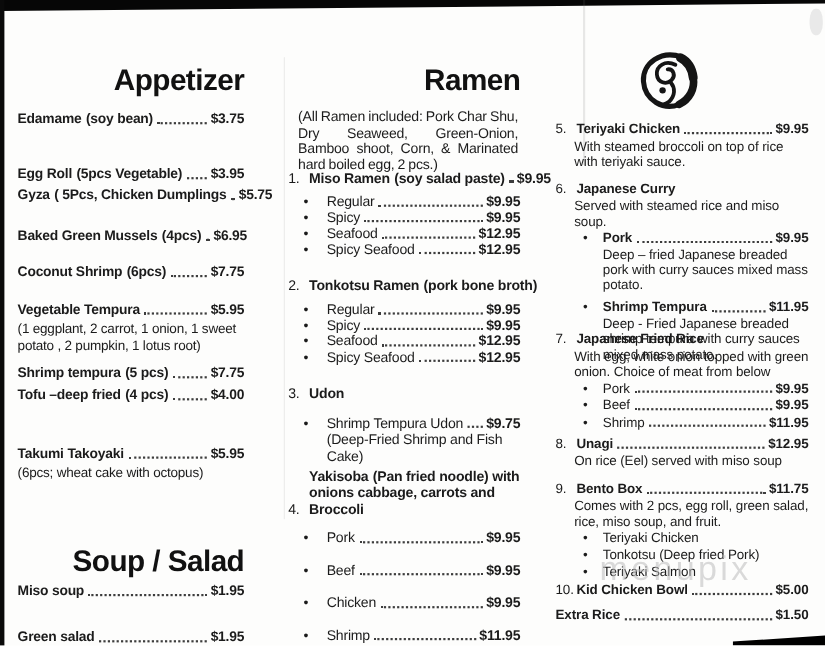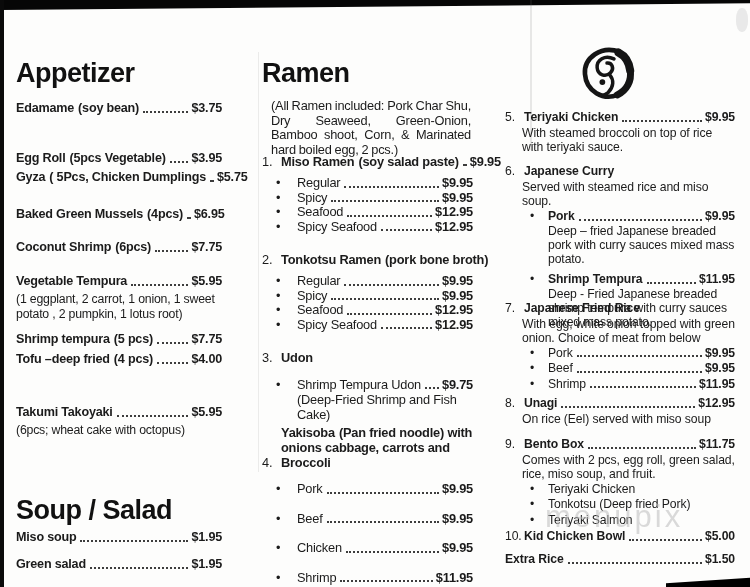--- a/index.html
+++ b/index.html
@@ -16,21 +16,21 @@
   .art-smudge { position:absolute; left:736px; top:8px; width:12px; height:24px; background:#e3e3e3;
                  border-radius:45%; opacity:.8; }
   .fold1 { position:absolute; left:258px; top:52px; width:1px; height:420px; background:rgba(110,110,110,.12); }
   .fold2 { position:absolute; left:530px; top:0; width:2px; height:150px; background:rgba(110,110,110,.15); }
 
   .col { position:absolute; top:0; height:100%; }
   #col-left  { left:16px;  width:206px; font-size:12.6px; letter-spacing:-0.2px; }
   #col-mid   { left:262px; width:211px; font-size:12.8px; letter-spacing:-0.2px; }
   #col-right { left:505px; width:230px; font-size:12.2px; letter-spacing:-0.1px; }
 
-  .title { position:absolute; left:0; right:0; text-align:left; font-size:27px; font-weight:700;
+  .title { position:absolute; left:0; right:0; text-align:right; font-size:27px; font-weight:700;
            color:#111; letter-spacing:-0.5px; }
 
   .blk { position:absolute; left:0; right:0; }
   .line { display:flex; align-items:flex-end; line-height:15px; white-space:nowrap; }
   .nm { font-weight:700; }
   .dt { margin-left:4px; font-weight:700; }
   .dots { flex:1 1 auto; min-width:4px; border-bottom:2px dotted #3d3d3d; margin:0 3px 3px 4px; }
   .price { font-weight:700; }
   .num { min-width:17px; flex:none; font-weight:400; margin-right:2px; }
   .bu { flex:none; }
@@ -143,21 +143,21 @@
     </div>
 
     <div class="title" style="top:495px">Soup / Salad</div>
 
     <div class="blk line" style="top:530px">
       <span class="nm">Miso soup</span>
       <span class="dots"></span>
       <span class="price">$1.95</span>
     </div>
 
-    <div class="blk line" style="top:557px">
+    <div class="blk line" style="top:572px">
       <span class="nm">Green salad</span>
       <span class="dots"></span>
       <span class="price">$1.95</span>
     </div>
   </div>
 
   <div class="col" id="col-mid">
     <div class="title" style="top:58px">Ramen</div>
     <div class="blk intro" style="top:99px">(All Ramen included: Pork Char Shu, Dry Seaweed, Green-Onion, Bamboo shoot, Corn, &amp; Marinated hard boiled egg, 2 pcs.)</div>
 

